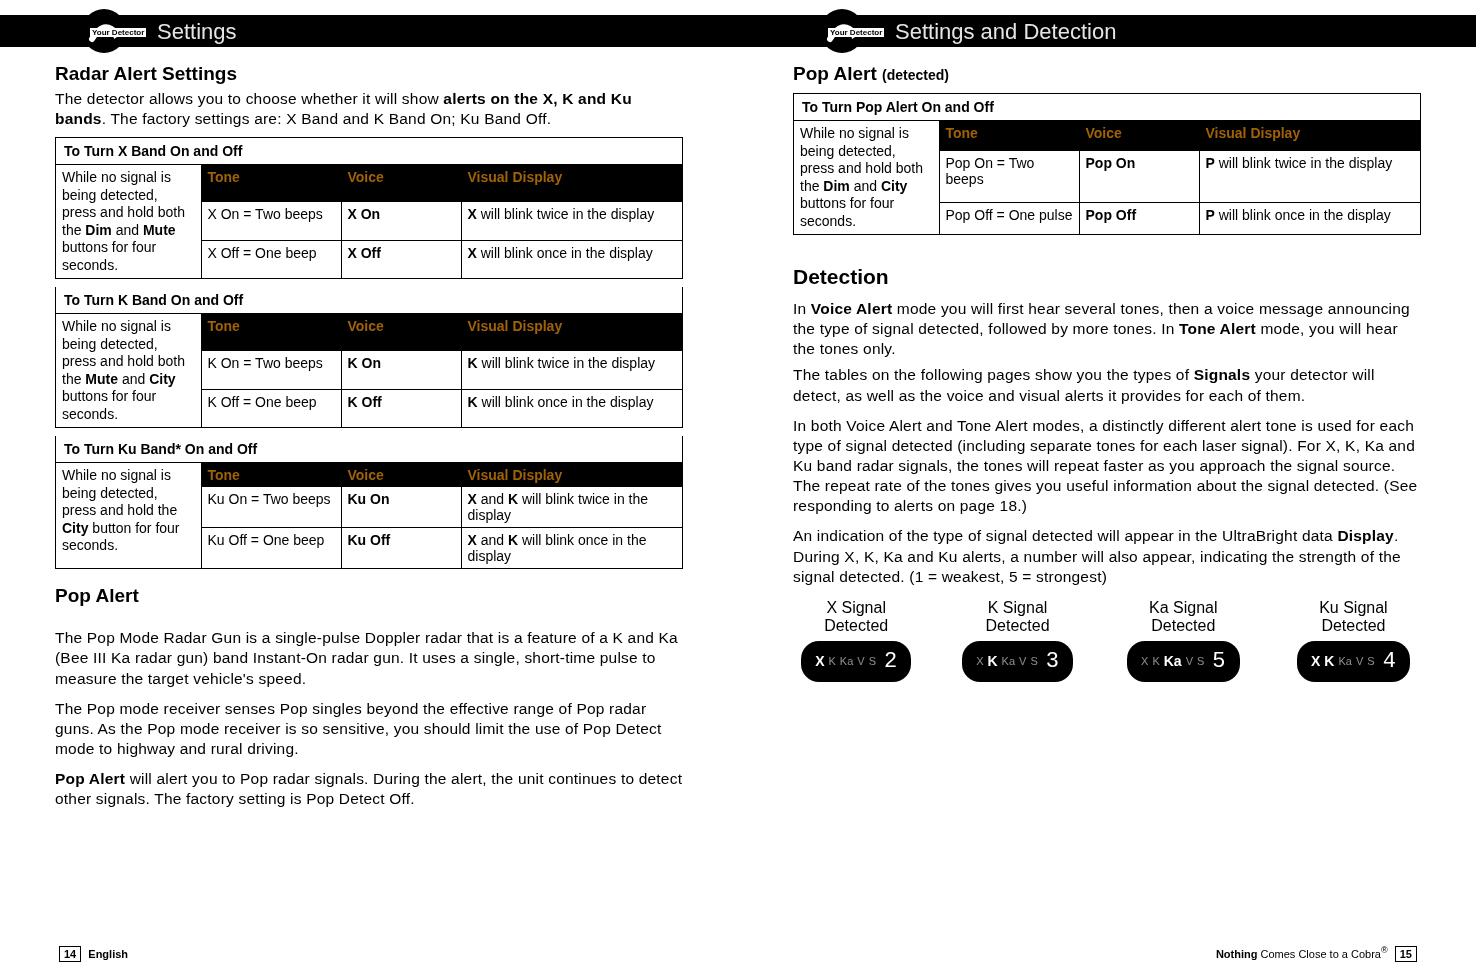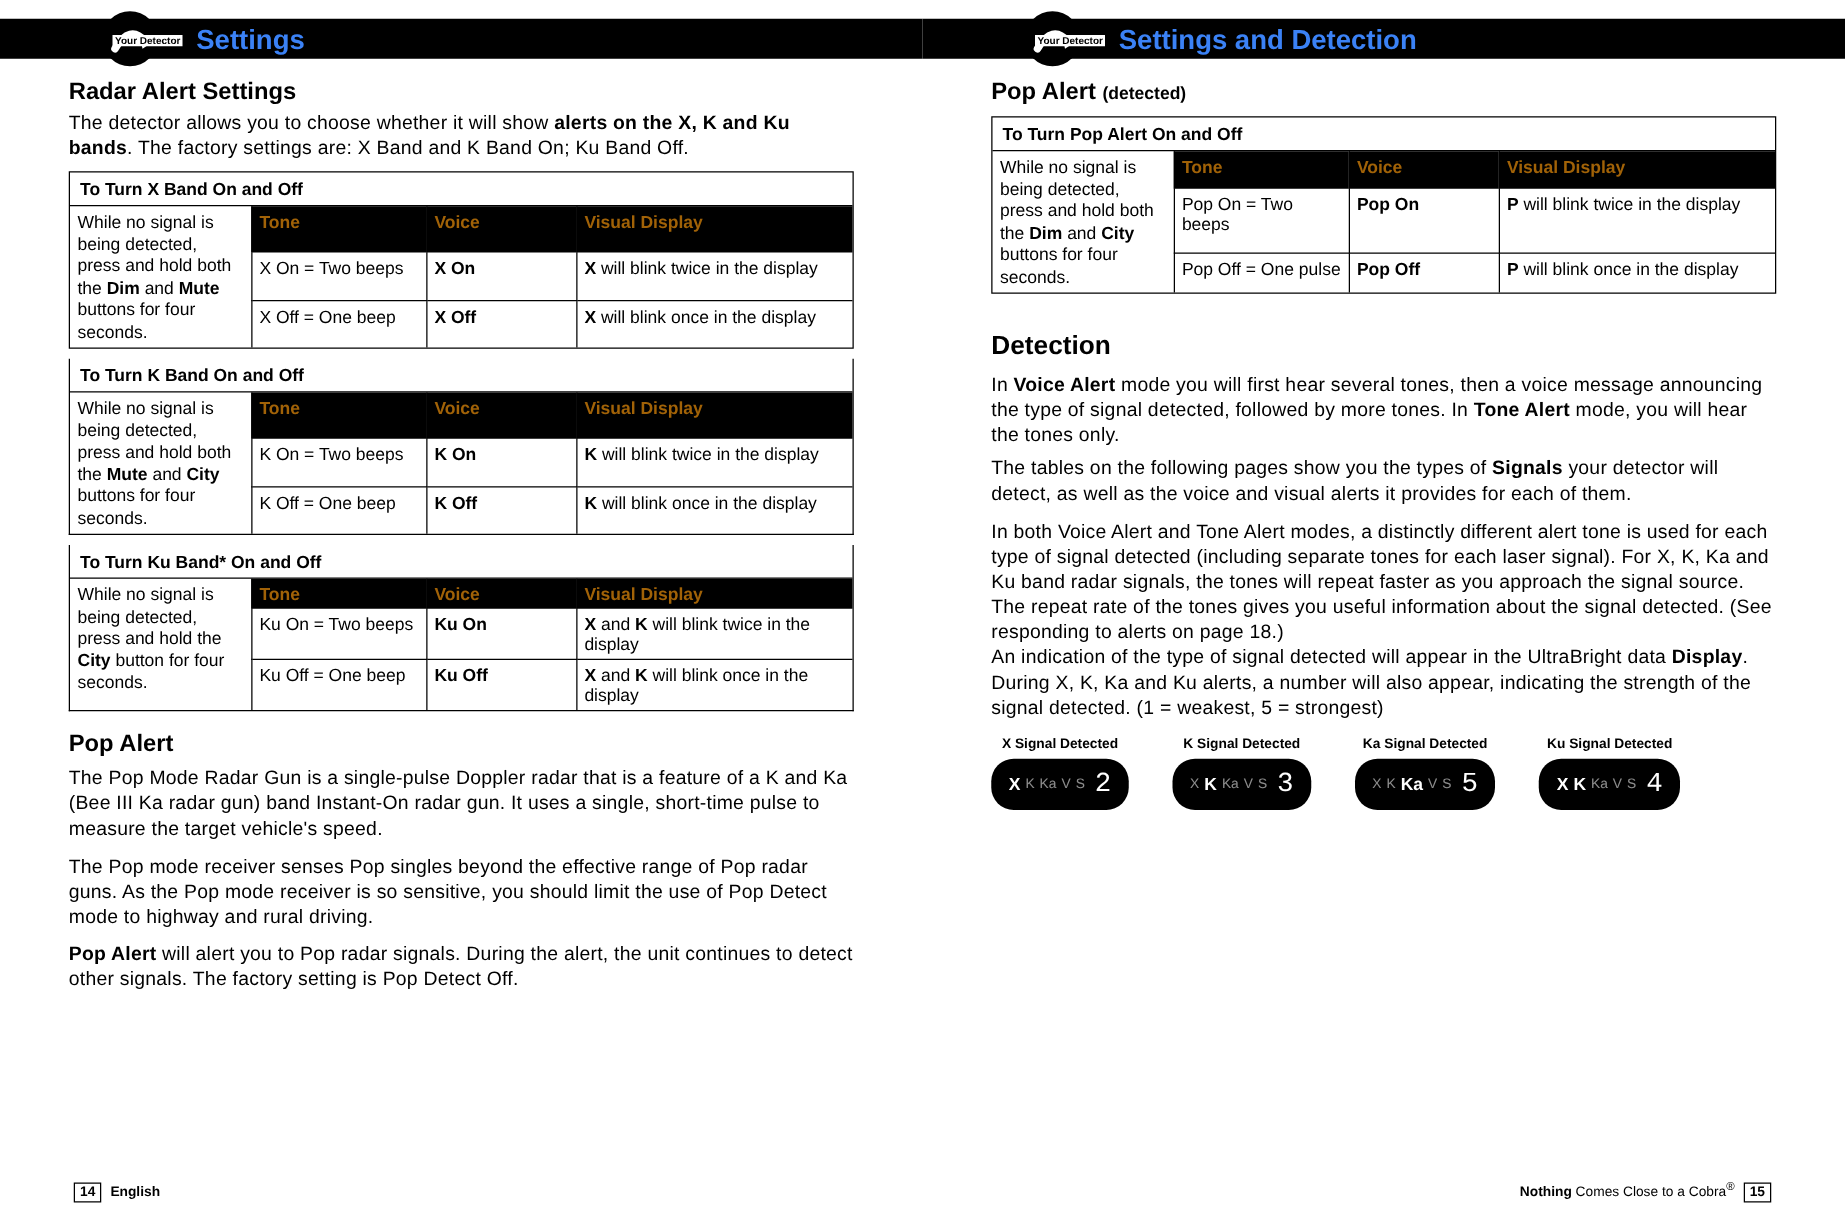--- a/index.html
+++ b/index.html
@@ -3,37 +3,37 @@
 <meta charset="utf-8">
 <style>
   * { margin: 0; padding: 0; box-sizing: border-box; }
   body { font-family: Arial, Helvetica, sans-serif; background: #fff; width: 1477px; height: 975px; display: flex; }
   .page { width: 738px; height: 975px; padding: 15px 55px 15px 55px; position: relative; }
   .page-right { padding: 15px 55px 15px 55px; }
   .header-bar { background: #000; height: 32px; margin: 0 -55px; position: relative; display: flex; align-items: center; }
   .header-icon { position: absolute; left: 80px; top: -8px; }
   .header-icon-right { left: 80px; }
   .icon-svg { width: 48px; height: 48px; }
-  .header-title { color: #3b82f6; font-weight: bold; font-size: 22px; position: absolute; left: 135px; top: 4px; margin-left: 22px; }
+  .header-title { color: #e5e5e5; font-weight: normal; font-size: 22px; position: absolute; left: 135px; top: 4px; margin-left: 22px; }
   .header-sub { position: absolute; left: 90px; top: 28px; font-size: 8px; font-weight: bold; background: #fff; padding: 0 2px; }
   .section-title { font-weight: bold; font-size: 19px; margin-top: 16px; margin-bottom: 4px; }
   .body-text { font-size: 15.5px; line-height: 1.3; font-family: 'Arial Narrow', Arial, sans-serif; letter-spacing: 0.2px; }
   .tbl-wrap { border: 1px solid #000; margin-top: 8px; }
   .tbl-title { font-weight: bold; font-size: 14px; padding: 5px 8px; border-bottom: 1px solid #000; }
   .tbl { width: 100%; border-collapse: collapse; font-size: 14px; }
   .tbl td { padding: 4px 6px; vertical-align: top; border-right: 1px solid #000; }
   .tbl td:last-child { border-right: none; }
   .tbl .row-border td { border-bottom: 1px solid #000; }
   .tbl .hdr { background: #000; color: #a16207; font-weight: bold; }
   .col-left { width: 145px; font-family: 'Arial Narrow', Arial; font-size: 14px; line-height: 1.25; border-right: 1px solid #000; }
   .col-tone { width: 140px; }
   .col-voice { width: 120px; }
   .badges { display: flex; gap: 35px; margin-top: 12px; }
   .badge-col { text-align: center; }
-  .badge-label { font-size: 11px; font-weight: bold; margin-bottom: 6px; }
+  .badge-label { font-size: 16px; font-weight: normal; margin-bottom: 6px; }
   .badge { background: #000; color: #fff; border-radius: 18px; padding: 8px 14px; font-size: 14px; display: inline-flex; align-items: center; gap: 4px; }
   .badge .dim { opacity: 0.55; font-size: 11px; }
   .badge .num { font-family: 'Courier New', monospace; font-size: 22px; margin-left: 4px; font-weight: normal; }
   .footer { position: absolute; bottom: 15px; font-size: 11px; }
   .footer-left { left: 55px; }
   .footer-right { right: 55px; }
   .pg-num { border: 1px solid #000; padding: 1px 4px; font-weight: bold; margin: 0 4px; }
   .bold { font-weight: bold; }
 </style>
 </head>
@@ -121,21 +121,21 @@
           <tr>
       <td>Ku Off = One beep</td>
       <td class="bold">Ku Off</td>
       <td><b>X</b> and <b>K</b> will blink once in the display</td>
     </tr>
         </tbody>
       </table>
   </div>
 
   <div class="section-title">Pop Alert</div>
-  <div class="body-text" style="margin-top:6px">The Pop Mode Radar Gun is a single-pulse Doppler radar that is a feature of a K and Ka (Bee III Ka radar gun) band Instant-On radar gun. It uses a single, short-time pulse to measure the target vehicle's speed.</div>
+  <div class="body-text" style="margin-top:21px">The Pop Mode Radar Gun is a single-pulse Doppler radar that is a feature of a K and Ka (Bee III Ka radar gun) band Instant-On radar gun. It uses a single, short-time pulse to measure the target vehicle's speed.</div>
   <div class="body-text" style="margin-top:10px">The Pop mode receiver senses Pop singles beyond the effective range of Pop radar guns. As the Pop mode receiver is so sensitive, you should limit the use of Pop Detect mode to highway and rural driving.</div>
   <div class="body-text" style="margin-top:10px"><b>Pop Alert</b> will alert you to Pop radar signals. During the alert, the unit continues to detect other signals. The factory setting is Pop Detect Off.</div>
 
   <div class="footer footer-left">
     <span class="pg-num">14</span>
     <span class="bold">English</span>
   </div>
 </div>
 
 <div class="page page-right">
@@ -174,21 +174,21 @@
       <td><b>P</b> will blink once in the display</td>
     </tr>
         </tbody>
       </table>
   </div>
 
   <div class="section-title" style="font-size:21px;margin-top:30px">Detection</div>
   <div class="body-text" style="margin-top:10px">In <b>Voice Alert</b> mode you will first hear several tones, then a voice message announcing the type of signal detected, followed by more tones. In <b>Tone Alert</b> mode, you will hear the tones only.</div>
   <div class="body-text" style="margin-top:6px">The tables on the following pages show you the types of <b>Signals</b> your detector will detect, as well as the voice and visual alerts it provides for each of them.</div>
   <div class="body-text" style="margin-top:10px">In both Voice Alert and Tone Alert modes, a distinctly different alert tone is used for each type of signal detected (including separate tones for each laser signal). For X, K, Ka and Ku band radar signals, the tones will repeat faster as you approach the signal source. The repeat rate of the tones gives you useful information about the signal detected. (See responding to alerts on page 18.)</div>
-  <div class="body-text" style="margin-top:0">An indication of the type of signal detected will appear in the UltraBright data <b>Display</b>. During X, K, Ka and Ku alerts, a number will also appear, indicating the strength of the signal detected. (1 = weakest, 5 = strongest)</div>
+  <div class="body-text" style="margin-top:10px">An indication of the type of signal detected will appear in the UltraBright data <b>Display</b>. During X, K, Ka and Ku alerts, a number will also appear, indicating the strength of the signal detected. (1 = weakest, 5 = strongest)</div>
 
   <div class="badges">
     <div class="badge-col">
       <div class="badge-label">X Signal Detected</div>
       <div class="badge">
           <b>X</b>
           <span class="dim">K</span>
           <span class="dim">Ka</span>
           <span class="dim">V</span>
           <span class="dim">S</span>

